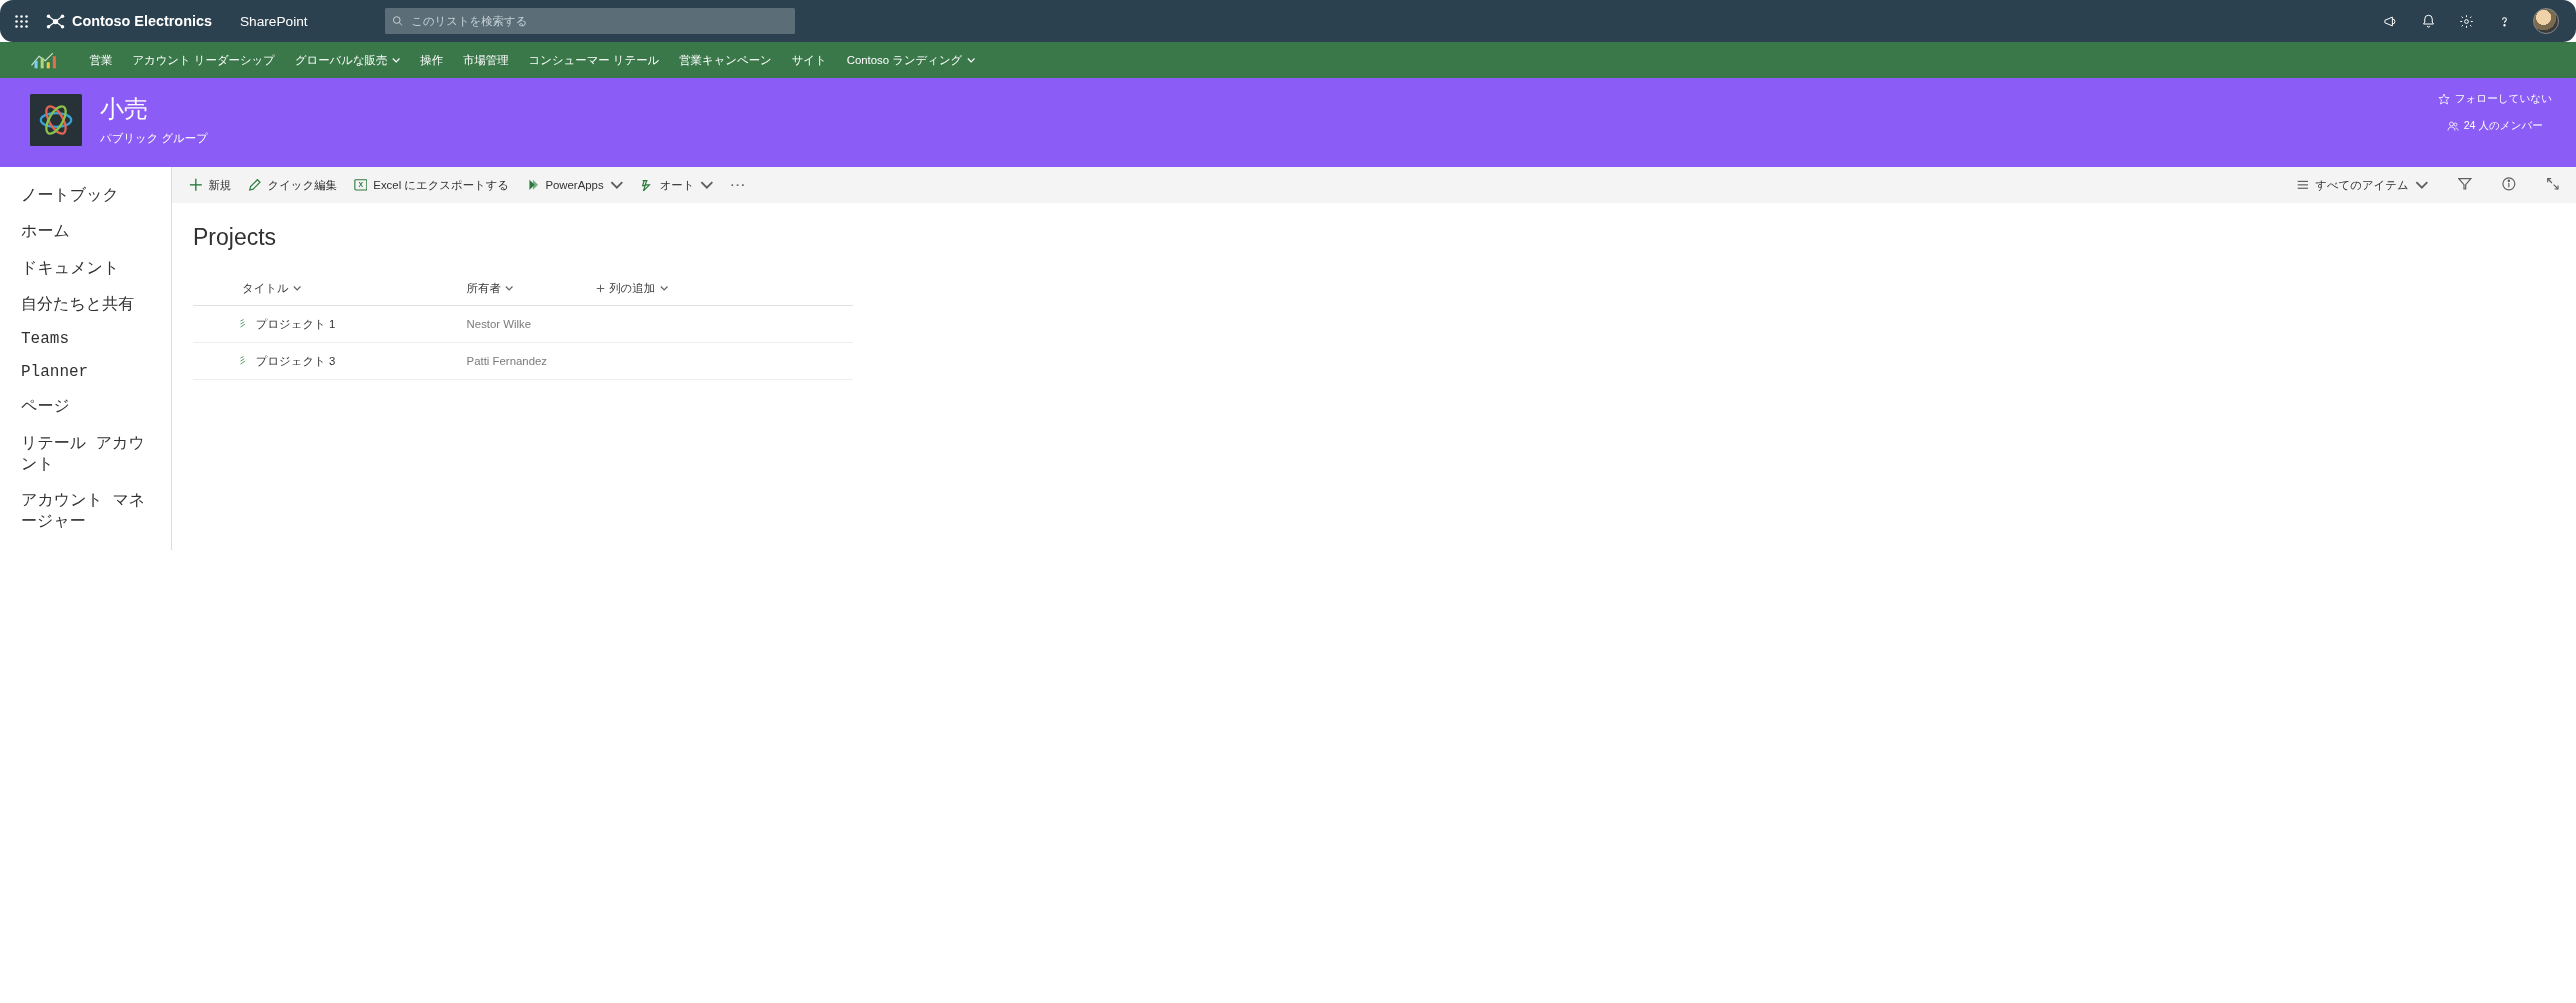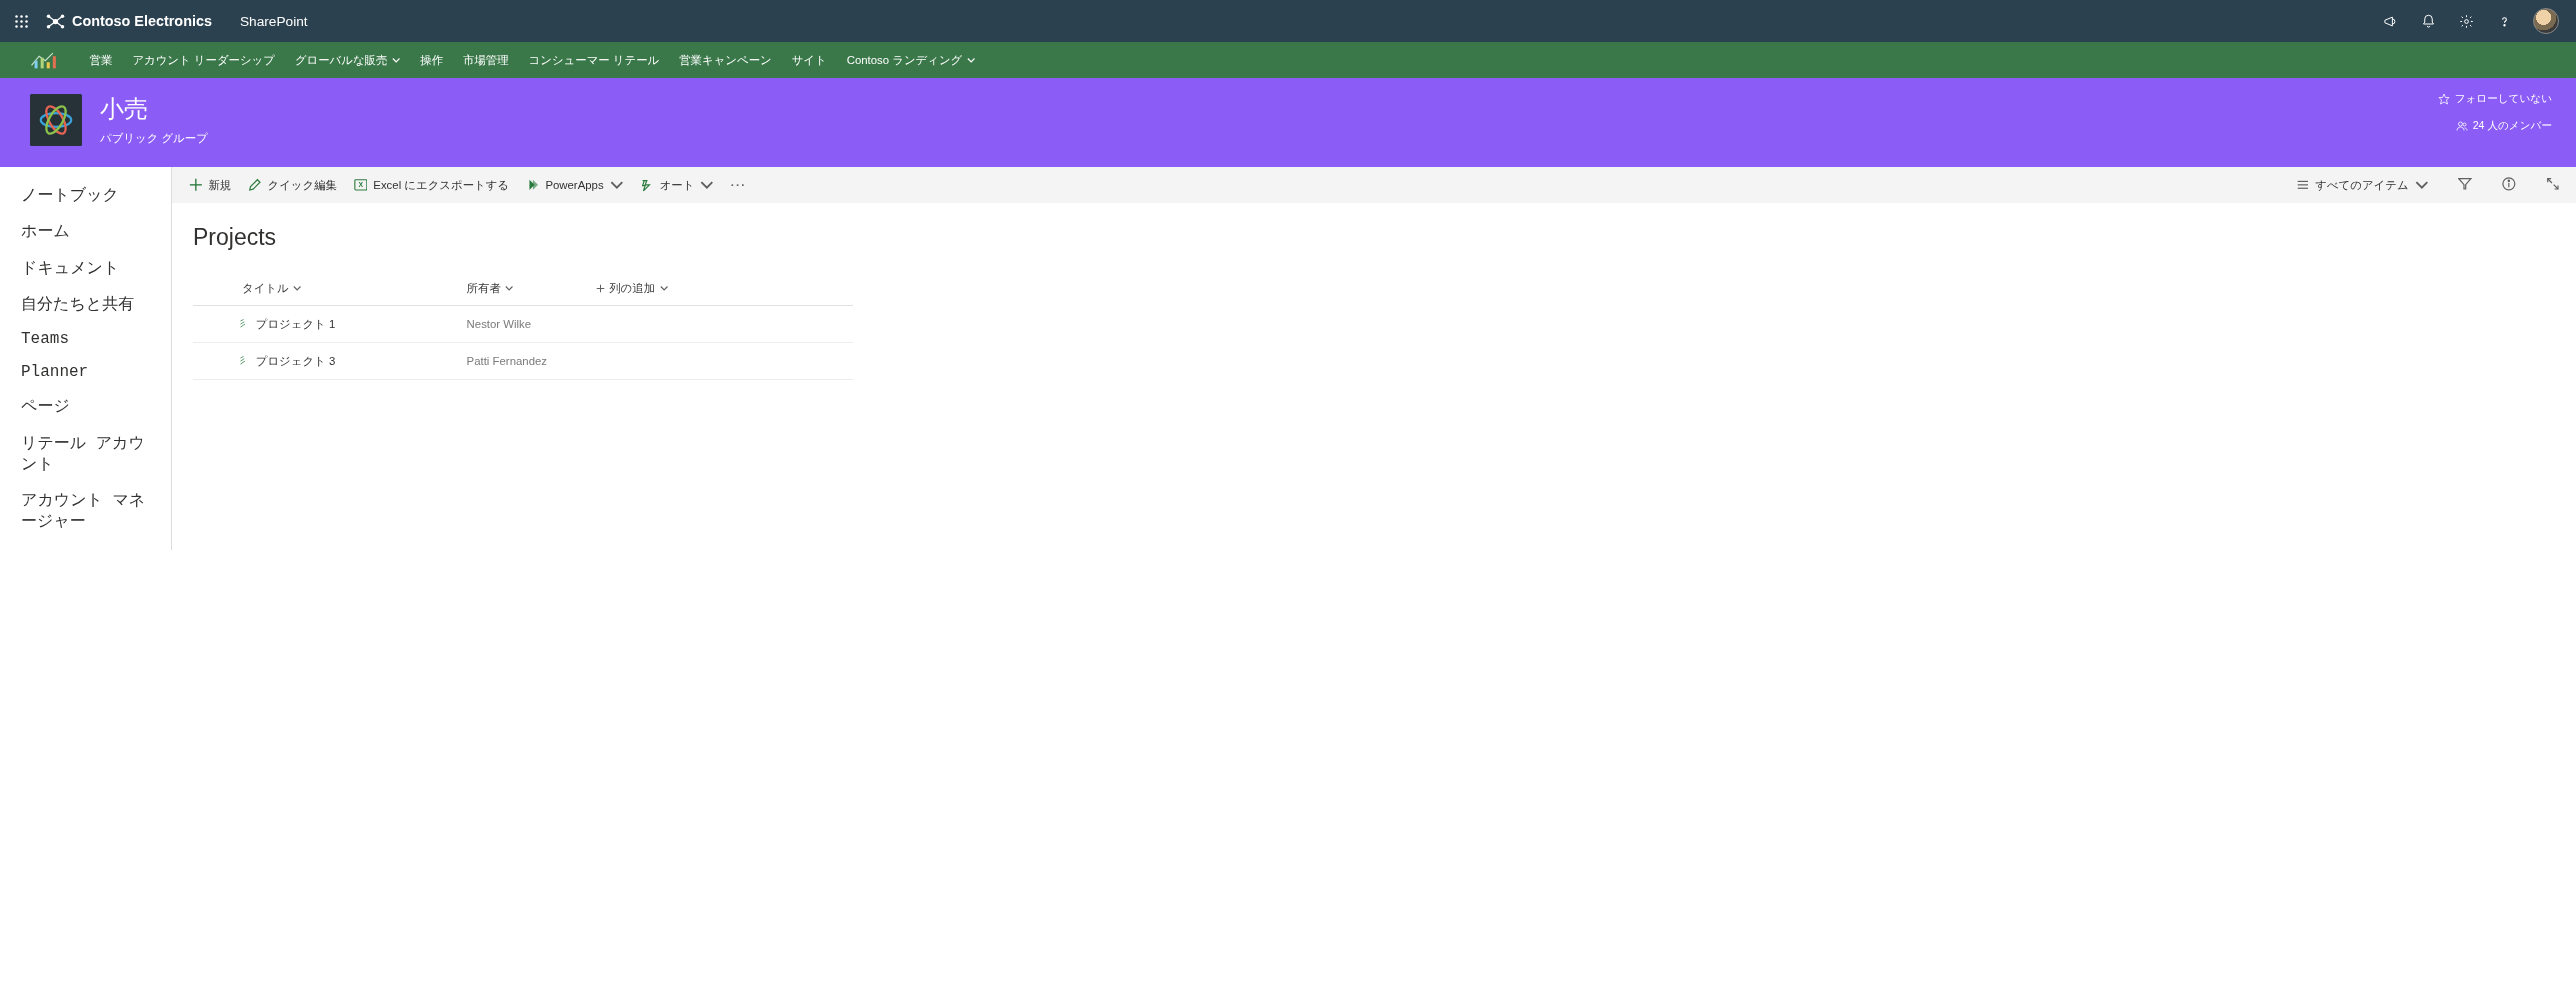--- a/index.html
+++ b/index.html
@@ -1,19 +1,19 @@
 <!DOCTYPE html>
 <html style="font-size:12px"><head>
 <meta charset="utf-8">
 <style>
   * { margin: 0; padding: 0; box-sizing: border-box; }
   body { font-family: "Segoe UI", "Yu Gothic UI", sans-serif; font-size: 10.6px; color: #323130; background: #fff; }
 
   
-  .appbar { background: #2b414f; color: #fff; display: flex; align-items: center; height: 42px; padding: 0 6px; gap: 9px; }
+  .appbar { background: #2b414f; color: #fff; display: flex; align-items: center; height: 42px; padding: 0 6px; gap: 9px; border-radius: 13px; }
   .waffle { width: 30px; height: 30px; display: flex; align-items: center; justify-content: center; cursor: pointer; }
   .brand-logo { display: flex; align-items: center; gap: 6px; font-weight: 700; font-size: 14.4px; color: #fff; }
   .brand-logo svg { width: 21px; height: 21px; }
   .sharepoint-label { color: #fff; font-size: 13.7px; font-weight: 400; margin-left: 19px; }
   .searchbox { flex: 0 0 410px; margin-left: 68px; background: #5b6e78; border-radius: 1.5px; height: 26px; display: flex; align-items: center; padding: 0 7.6px; gap: 7.6px; }
   .searchbox input { background: transparent; border: none; outline: none; color: #c9d2d8; font-size: 11.4px; width: 100%; }
   .searchbox input::placeholder { color: #c9d2d8; }
   .appbar-right { margin-left: auto; display: flex; align-items: center; gap: 20px; padding-right: 10.6px; }
   .appbar-right .iconbtn { width: 18px; height: 18px; display: flex; align-items: center; justify-content: center; cursor: pointer; color: #fff; }
   .avatar { width: 26px; height: 26px; border-radius: 50%; background: radial-gradient(circle at 40% 35%, #f0d2a8 0 35%, #7a6a50 36% 60%, #3a3a3a 61%); border: 0.8px solid #888; }
@@ -22,21 +22,21 @@
   .hubnav { background: #3a784a; color: #fff; height: 36px; display: flex; align-items: center; padding: 0 30px; gap: 20px; font-size: 11.4px; }
   .hubnav .hublogo { display: flex; align-items: center; gap: 6px; margin-right: 4.6px; }
   .hubnav-item { cursor: pointer; display: flex; align-items: center; gap: 4.6px; }
 
   
   .siteheader { background: #8b5cf6; color: #fff; display: flex; align-items: center; padding: 15px 30px 21px; gap: 18px; position: relative; }
   .sitelogo { width: 52px; height: 52px; background: #263238; border-radius: 1.5px; display: flex; align-items: center; justify-content: center; }
   .sitetitle { font-size: 24px; font-weight: 400; }
   .sitesubtitle { font-size: 11.4px; margin-top: 6px; }
   .siteheader-right { position: absolute; right: 24px; top: 13.7px; text-align: right; font-size: 10.6px; }
-  .siteheader-right > div { display: flex; align-items: center; justify-content: flex-end; gap: 4.6px; margin-bottom: 13.7px; cursor: pointer; }
+  .siteheader-right > div { display: flex; align-items: center; justify-content: center; gap: 4.6px; margin-bottom: 13.7px; cursor: pointer; }
 
   
   .main { display: flex; }
   .leftnav { width: 172px; border-right: 0.8px solid #dcdcdc; padding: 10.6px 0; }
   .leftnav-item { padding: 7.6px 21px; font-size: 16px; color: #323130; cursor: pointer; font-family: Liberation Mono, monospace; }
   .content { flex: 1; }
 
   
   .cmdbar { background: #f4f4f4; height: 36px; display: flex; align-items: center; padding: 0 16.7px; gap: 16.7px; font-size: 11.4px; color: #323130; }
   .cmdbtn { display: flex; align-items: center; gap: 6px; cursor: pointer; }
@@ -82,20 +82,27 @@
         <circle cx="4" cy="18" r="2"></circle>
         <circle cx="20" cy="18" r="2"></circle>
         <line x1="12" y1="12" x2="4" y2="6" stroke="#fff" stroke-width="1.5"></line>
         <line x1="12" y1="12" x2="20" y2="6" stroke="#fff" stroke-width="1.5"></line>
         <line x1="12" y1="12" x2="4" y2="18" stroke="#fff" stroke-width="1.5"></line>
         <line x1="12" y1="12" x2="20" y2="18" stroke="#fff" stroke-width="1.5"></line>
       </svg>
     <span>Contoso Electronics</span>
   </div>
   <div class="sharepoint-label">SharePoint</div>
+  <div class="searchbox">
+    <svg width="12" height="12" viewBox="0 0 24 24" fill="none" stroke="#c9d2d8" stroke-width="2">
+        <circle cx="10" cy="10" r="7"></circle>
+        <line x1="21" y1="21" x2="15" y2="15"></line>
+      </svg>
+    <input type="text" placeholder="このリストを検索する" style="">
+  </div>
   <div class="appbar-right">
     <div class="iconbtn">
       <svg viewBox="0 0 24 24" width="15" height="15" fill="none" stroke="#fff" stroke-width="1.6">
           <path d="M3 10v4l12 5V5L3 10z"></path>
           <path d="M15 8a4 4 0 010 8"></path>
         </svg>
     </div>
     <div class="iconbtn">
       <svg viewBox="0 0 24 24" width="15" height="15" fill="none" stroke="#fff" stroke-width="1.6">
           <path d="M6 8a6 6 0 1112 0v5l2 3H4l2-3V8z"></path>

